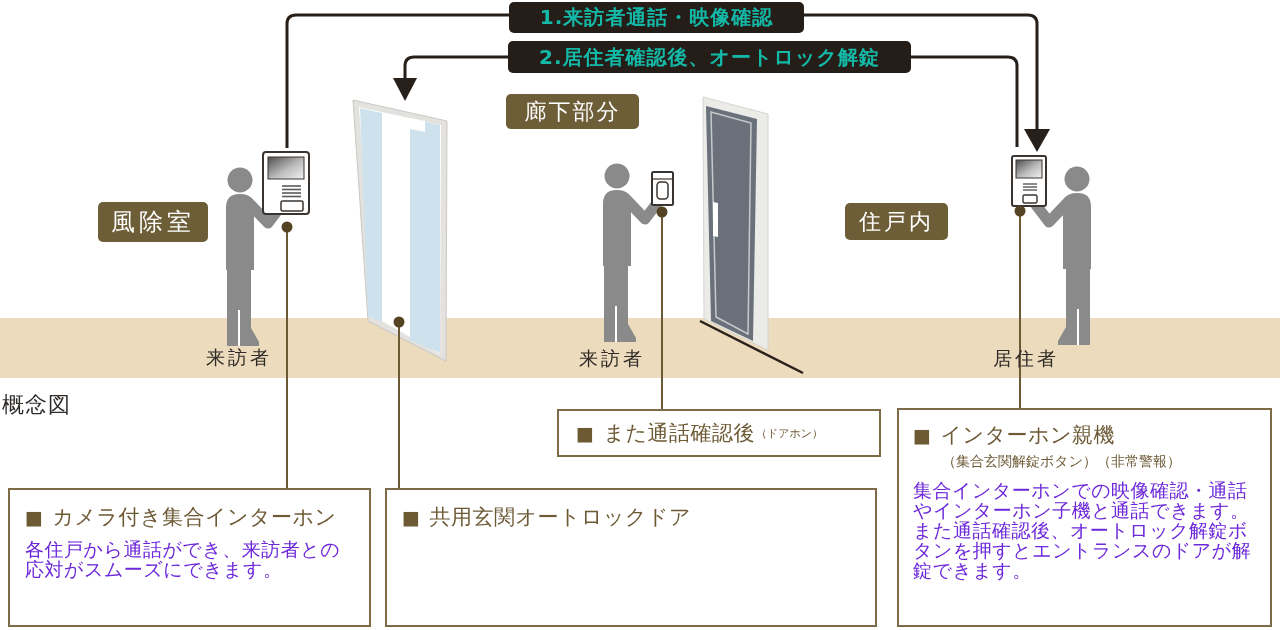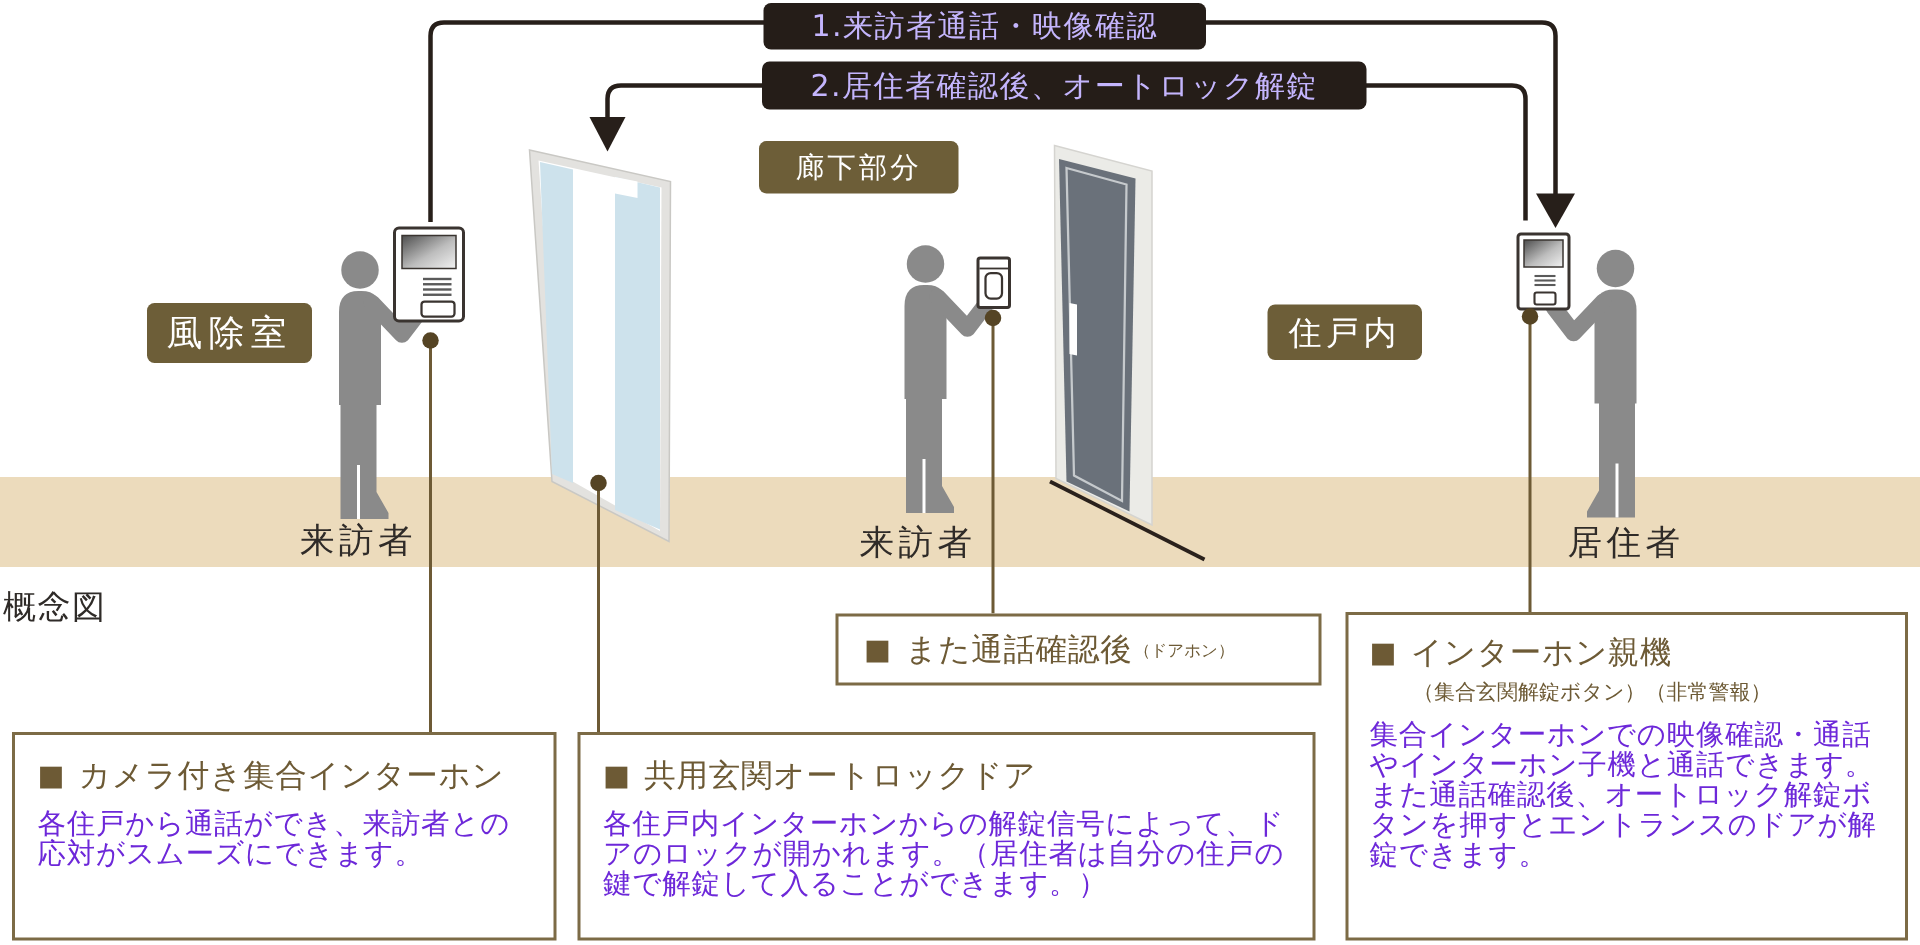--- a/index.html
+++ b/index.html
@@ -4,40 +4,40 @@
 <style>
   html,body{margin:0;padding:0;background:#fff;}
   #canvas{
     position:relative;width:1280px;height:630px;overflow:hidden;
     background:#ffffff;
     font-family:"DejaVu Sans",sans-serif;
   }
   #diagram-svg{position:absolute;left:0;top:0;}
   .abs{position:absolute;box-sizing:border-box;}
   .banner{
-    background:#251d18;color:#c4b5fd;border-radius:5px;
+    background:#251d18;color:#14b8a6;border-radius:5px;
     display:flex;align-items:center;justify-content:center;
-    font-size:20px;font-weight:400;letter-spacing:1px;white-space:nowrap;
+    font-size:20px;font-weight:700;letter-spacing:1px;white-space:nowrap;
   }
   .banner1{left:509px;top:2px;width:295px;height:31px;}
   .banner2{left:508px;top:41px;width:403px;height:32px;}
   .area-label{
     background:#6d5e38;color:#fff;border-radius:5px;
     display:flex;align-items:center;justify-content:center;
     white-space:nowrap;
   }
   .area-entrance{left:98px;top:202px;width:110px;height:40px;font-size:24px;letter-spacing:4px;}
-  .area-corridor{left:506px;top:94px;width:133px;height:35px;font-size:19px;letter-spacing:2px;}
+  .area-corridor{left:506px;top:94px;width:133px;height:35px;font-size:22px;letter-spacing:2px;}
   .area-dwelling{left:845px;top:203px;width:103px;height:37px;font-size:22px;letter-spacing:3px;}
   .person-label{
-    color:#2f2b28;font-size:23px;letter-spacing:3px;text-align:center;white-space:nowrap;
+    color:#2f2b28;font-size:19px;letter-spacing:3px;text-align:center;white-space:nowrap;
   }
   .pl-1{left:193px;top:345px;width:92px;}
   .pl-2{left:566px;top:346px;width:92px;}
-  .pl-3{left:1021px;top:346px;width:92px;padding-left:24px;}
+  .pl-3{left:968px;top:346px;width:92px;padding-left:24px;}
   .diagram-caption{left:2px;top:390px;font-size:22px;color:#2f2b28;letter-spacing:1px;}
   .callout{
     background:#fff;border:2px solid #7c6b46;color:#66553a;
   }
   .co-1{left:8px;top:488px;width:363px;height:139px;padding:13px 15px;}
   .co-2{left:385px;top:488px;width:492px;height:139px;padding:13px 15px;}
   .co-3{left:557px;top:409px;width:324px;height:48px;display:flex;align-items:center;padding:0 0 0 17px;}
   .co-4{left:897px;top:408px;width:375px;height:219px;padding:11px 14px;}
   .co-title{font-size:21px;color:#6d5a35;letter-spacing:0.5px;white-space:nowrap;display:flex;align-items:center;}
   .co-title .bullet{font-size:19px;margin-right:9px;line-height:1;}
@@ -160,21 +160,20 @@
       <span>カメラ付き集合インターホン</span>
     </div>
     <div class="co-body">各住戸から通話ができ、来訪者との応対がスムーズにできます。</div>
   </div>
 
   <div class="abs callout co-2">
     <div class="co-title">
       <span class="bullet">■</span>
       <span>共用玄関オートロックドア</span>
     </div>
-    <div class="co-body">各住戸内インターホンからの解錠信号によって、ドアのロックが開かれます。（居住者は自分の住戸の鍵で解錠して入ることができます。）</div>
   </div>
 
   <div class="abs callout co-3">
     <div class="co-title">
       <span class="bullet">■</span>
       <span>また通話確認後</span>
       <span class="note">（ドアホン）</span>
     </div>
   </div>
 

